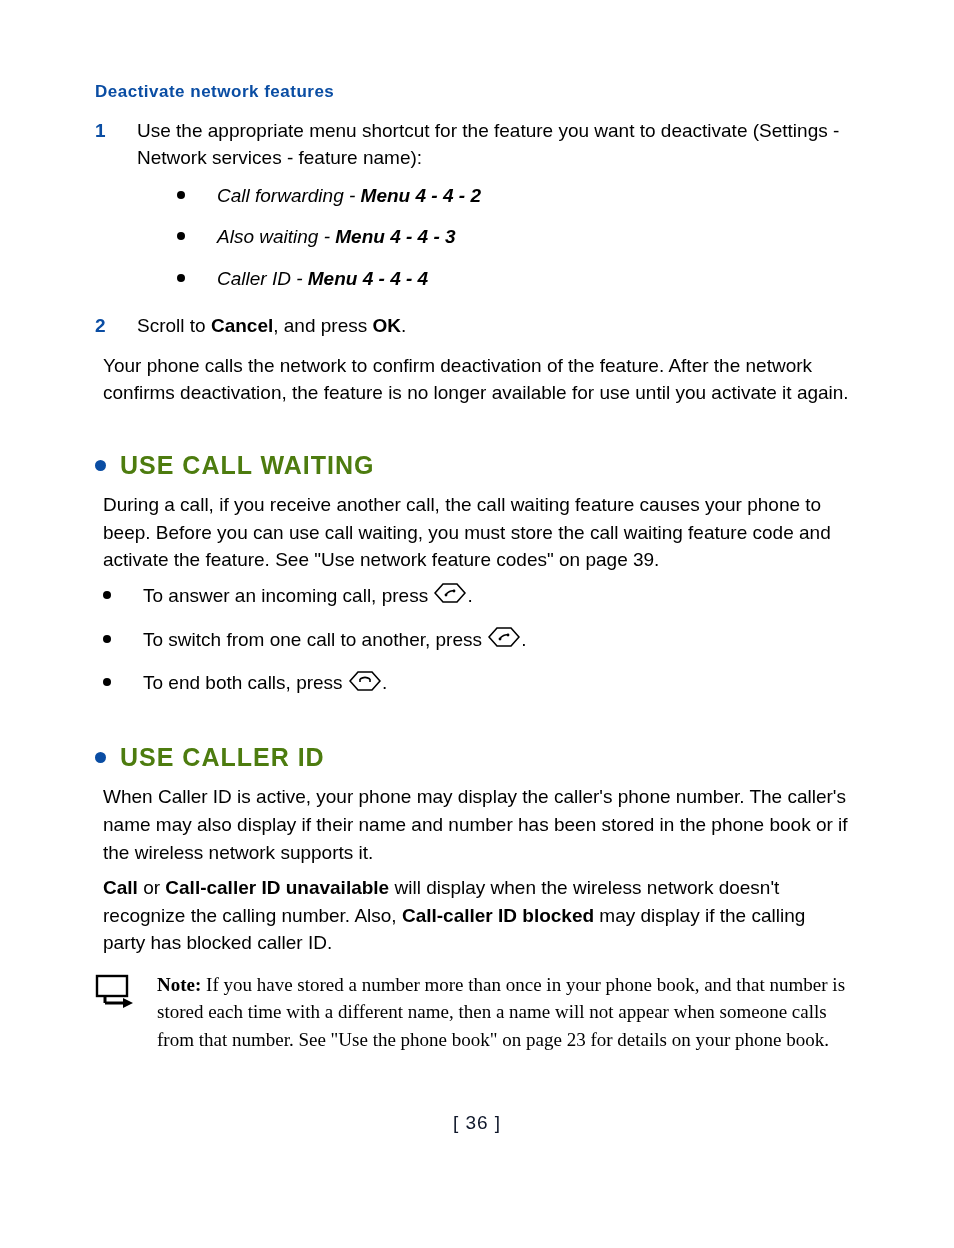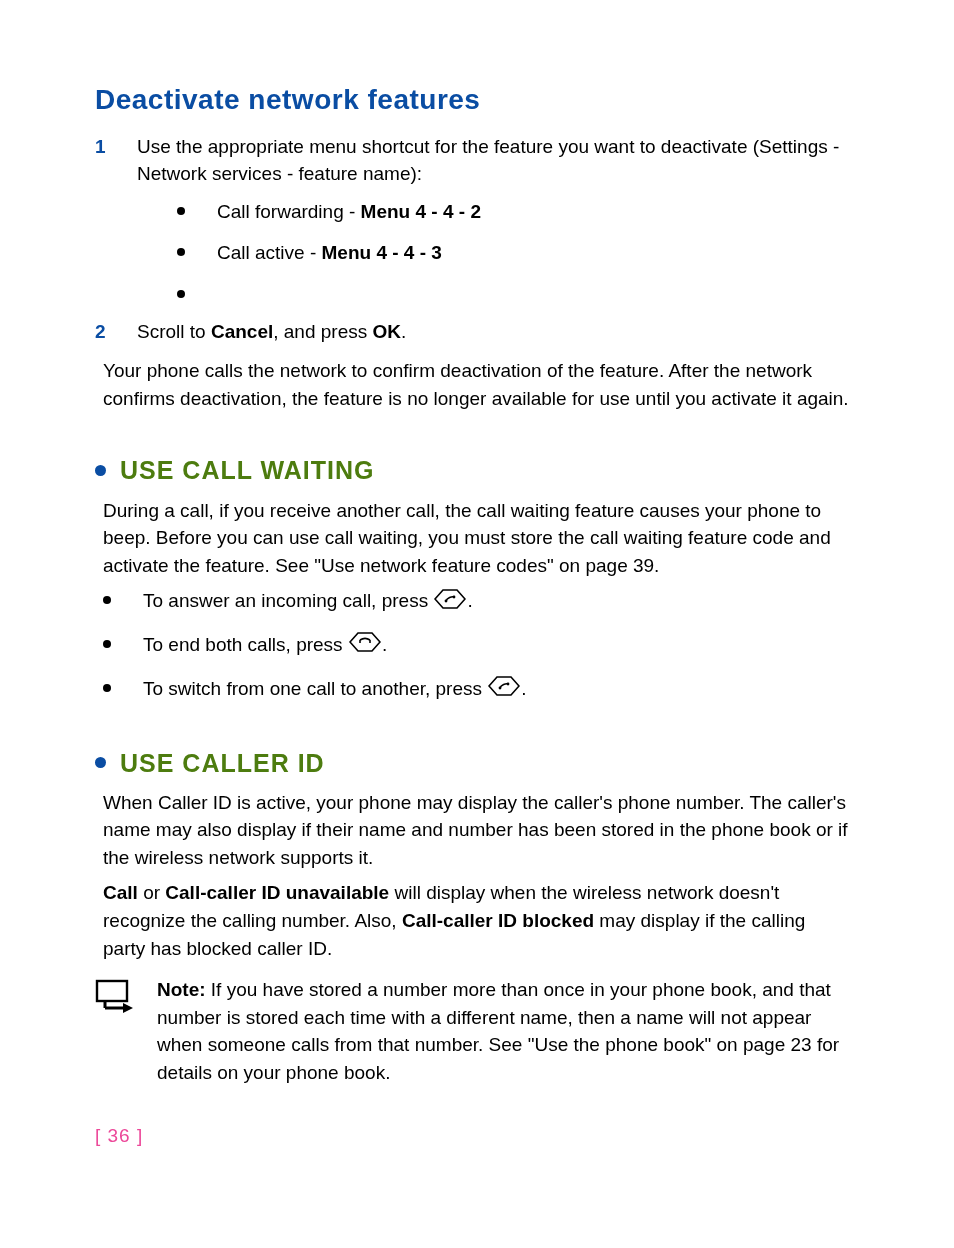--- a/index.html
+++ b/index.html
@@ -7,21 +7,21 @@
     margin: 0;
     padding: 80px 95px 40px 95px;
     width: 954px;
     box-sizing: border-box;
     color: #000;
     font-size: 19px;
     line-height: 1.45;
   }
   .heading-blue {
     color: #0a4da3;
-    font-size: 28px;
+    font-size: 17px;
     font-weight: bold;
     letter-spacing: 0.5px;
     margin-bottom: 12px;
   }
   .section-heading {
     color: #4d7c0f;
     font-size: 25px;
     font-weight: bold;
     letter-spacing: 1px;
     margin-top: 40px;
@@ -54,20 +54,21 @@
     flex-shrink: 0;
     font-size: 19px;
   }
   .ol-body {
     flex: 1;
   }
   .ul-sub {
     list-style: none;
     padding: 0;
     margin: 10px 0 10px 40px;
+    font-style: italic;
   }
   .ul-sub > li {
     display: flex;
     align-items: flex-start;
     margin-bottom: 14px;
   }
   .sub-bullet {
     width: 8px;
     height: 8px;
     background: #000;
@@ -112,26 +113,27 @@
     align-items: flex-start;
     margin-top: 14px;
   }
   .note-icon {
     flex-shrink: 0;
     margin-right: 18px;
     margin-top: 3px;
   }
   .note-text {
     flex: 1;
+    font-family: Liberation Serif, serif;
   }
   .page-footer {
-    text-align: left;
-    color: #ec4899;
+    text-align: center;
+    color: #0f172a;
     font-size: 19px;
-    margin-top: 36px;
+    margin-top: 56px;
     letter-spacing: 1px;
   }
 </style>
 </head>
 <body>
 
 <div class="heading-blue">Deactivate network features</div>
 
 <ol class="ol-numbered">
   <li>
@@ -141,25 +143,28 @@
       <ul class="ul-sub">
         <li>
           <span class="sub-bullet"></span>
           <span>
             <span>Call forwarding - </span><span class="bold">Menu 4 - 4 - 2</span>
           </span>
         </li>
         <li>
           <span class="sub-bullet"></span>
           <span>
-            <span>Call active - </span><span class="bold">Menu 4 - 4 - 3</span>
+            <span>Also waiting - </span><span class="bold">Menu 4 - 4 - 3</span>
           </span>
         </li>
         <li>
           <span class="sub-bullet"></span>
+          <span>
+            <span>Caller ID - </span><span class="bold">Menu 4 - 4 - 4</span>
+          </span>
         </li>
       </ul>
     </div>
   </li>
   <li>
     <span class="ol-num">2</span>
     <div class="ol-body">
       <span>Scroll to </span><span class="bold">Cancel</span><span>, and press </span><span class="bold">OK</span><span>.</span>
     </div>
   </li>
@@ -182,36 +187,36 @@
             <polygon points="1,11 9,2 23,2 31,11 23,20 9,20" fill="none" stroke="#000" stroke-width="1.6"></polygon>
             <path d="M12 13 C 13 10, 18 8, 20 9" stroke="#000" stroke-width="1.6" fill="none"></path>
             <circle cx="12" cy="13" r="1.4" fill="#000"></circle>
             <circle cx="20" cy="9" r="1.4" fill="#000"></circle>
           </svg></span><span>.</span>
     </span>
   </li>
   <li>
     <span class="body-bullet"></span>
     <span>
+      <span>To switch from one call to another, press </span><span class="key-icon"><svg width="32" height="22" viewBox="0 0 32 22">
+            <polygon points="1,11 9,2 23,2 31,11 23,20 9,20" fill="none" stroke="#000" stroke-width="1.6"></polygon>
+            <path d="M12 13 C 13 10, 18 8, 20 9" stroke="#000" stroke-width="1.6" fill="none"></path>
+            <circle cx="12" cy="13" r="1.4" fill="#000"></circle>
+            <circle cx="20" cy="9" r="1.4" fill="#000"></circle>
+          </svg></span><span>.</span>
+    </span>
+  </li>
+  <li>
+    <span class="body-bullet"></span>
+    <span>
       <span>To end both calls, press </span><span class="key-icon"><svg width="32" height="22" viewBox="0 0 32 22">
             <polygon points="1,11 9,2 23,2 31,11 23,20 9,20" fill="none" stroke="#000" stroke-width="1.6"></polygon>
             <path d="M11 9 C 14 7, 18 7, 21 9" stroke="#000" stroke-width="1.6" fill="none"></path>
             <line x1="11" y1="9" x2="11" y2="12" stroke="#000" stroke-width="1.6"></line>
             <line x1="21" y1="9" x2="21" y2="12" stroke="#000" stroke-width="1.6"></line>
-          </svg></span><span>.</span>
-    </span>
-  </li>
-  <li>
-    <span class="body-bullet"></span>
-    <span>
-      <span>To switch from one call to another, press </span><span class="key-icon"><svg width="32" height="22" viewBox="0 0 32 22">
-            <polygon points="1,11 9,2 23,2 31,11 23,20 9,20" fill="none" stroke="#000" stroke-width="1.6"></polygon>
-            <path d="M12 13 C 13 10, 18 8, 20 9" stroke="#000" stroke-width="1.6" fill="none"></path>
-            <circle cx="12" cy="13" r="1.4" fill="#000"></circle>
-            <circle cx="20" cy="9" r="1.4" fill="#000"></circle>
           </svg></span><span>.</span>
     </span>
   </li>
 </ul>
 
 <div class="section-heading">
   <span class="section-bullet"></span>
   <span>USE CALLER ID</span>
 </div>
 

